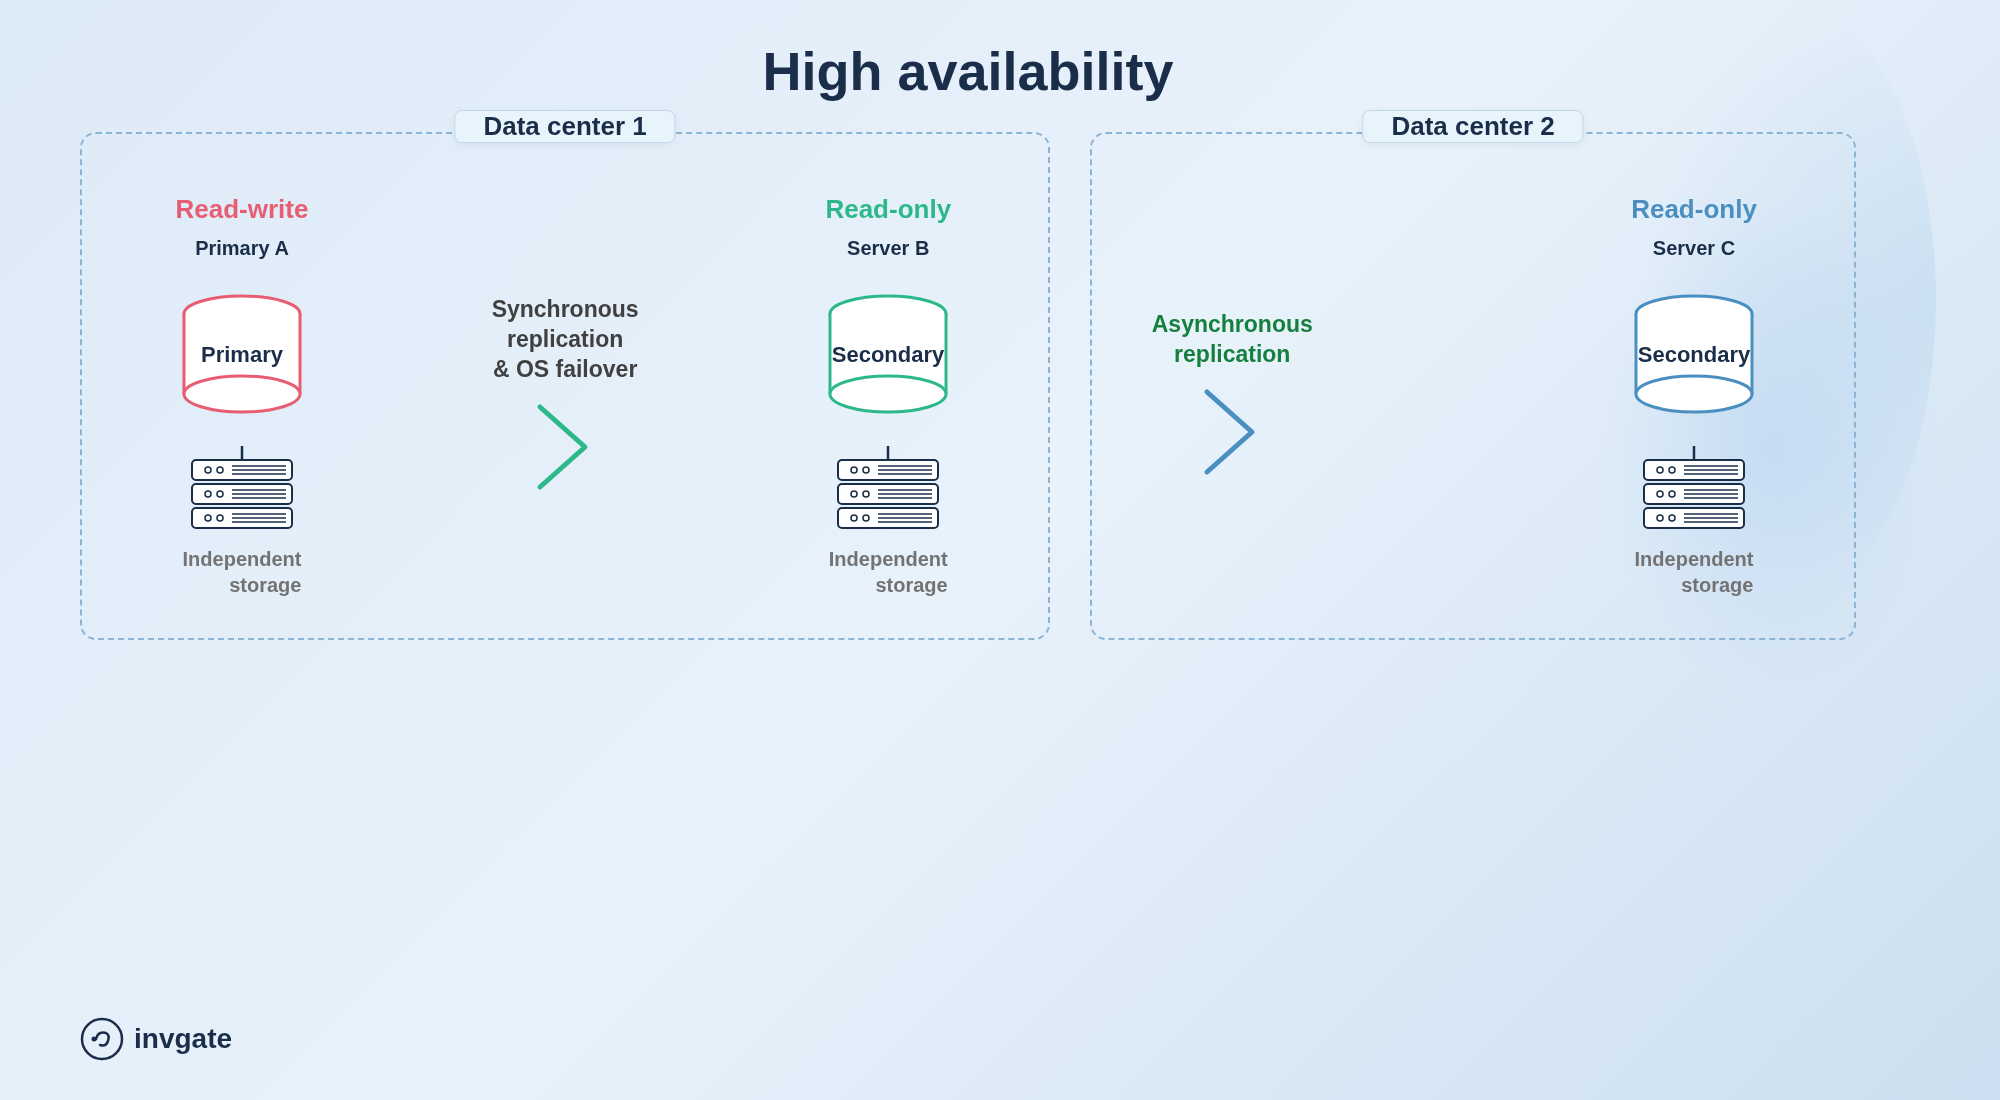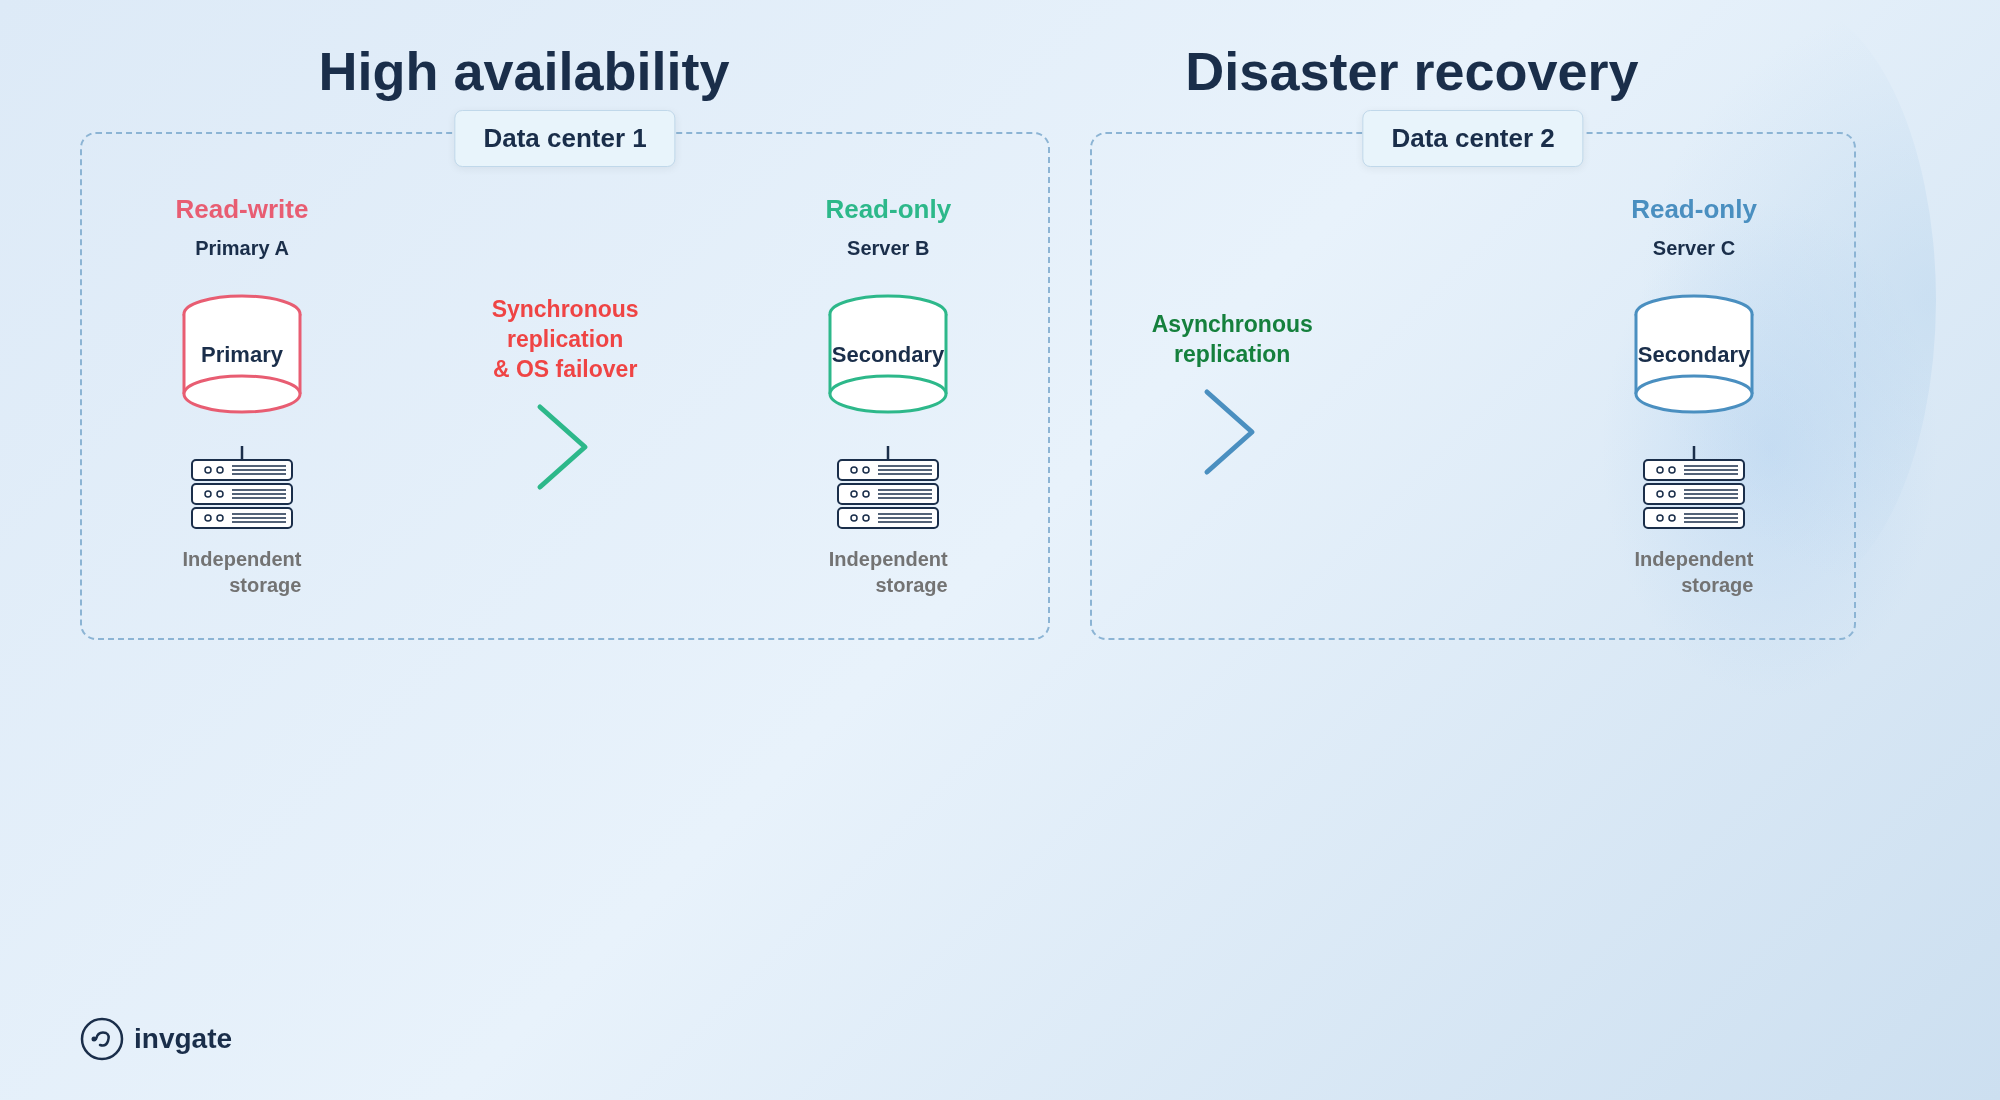--- a/index.html
+++ b/index.html
@@ -65,21 +65,21 @@
     }
 
     .box-label {
       position: absolute;
       top: -24px;
       left: 50%;
       transform: translateX(-50%);
       background: #e8f4fb;
       border: 1.5px solid #c0d8ea;
       border-radius: 8px;
-      padding: 12px 28px;
+      padding: 0 28px;
       font-size: 26px;
       font-weight: 700;
       color: #1a2e4a;
       white-space: nowrap;
       box-shadow: 0 2px 8px rgba(0,0,0,0.06);
     }
 
     
     .box-inner {
       display: flex;
@@ -141,21 +141,21 @@
       gap: 12px;
       width: 200px;
     }
 
     .replication-text {
       font-size: 23px;
       font-weight: 700;
       text-align: center;
       line-height: 1.3;
     }
-    .replication-text.green { color: #ef4444; }
+    .replication-text.green { color: #404040; }
     .replication-text.blue { color: #15803d; }
 
     
     .chevron-arrow {
       width: 70px;
       height: 100px;
     }
 
     
     .logo {
@@ -191,21 +191,20 @@
     }
   </style>
 </head>
 <body>
 
 <div class="page-container">
   <div class="right-blob"></div>
 
   <div class="titles-row">
     <div class="section-title">High availability</div>
-    <div class="section-title">Disaster recovery</div>
   </div>
 
   <div class="main-content">
 
     <div class="dashed-box" style="flex: 1.3;">
       <div class="box-label">Data center 1</div>
 
       <div class="box-inner">
 
         <div class="server-block">

